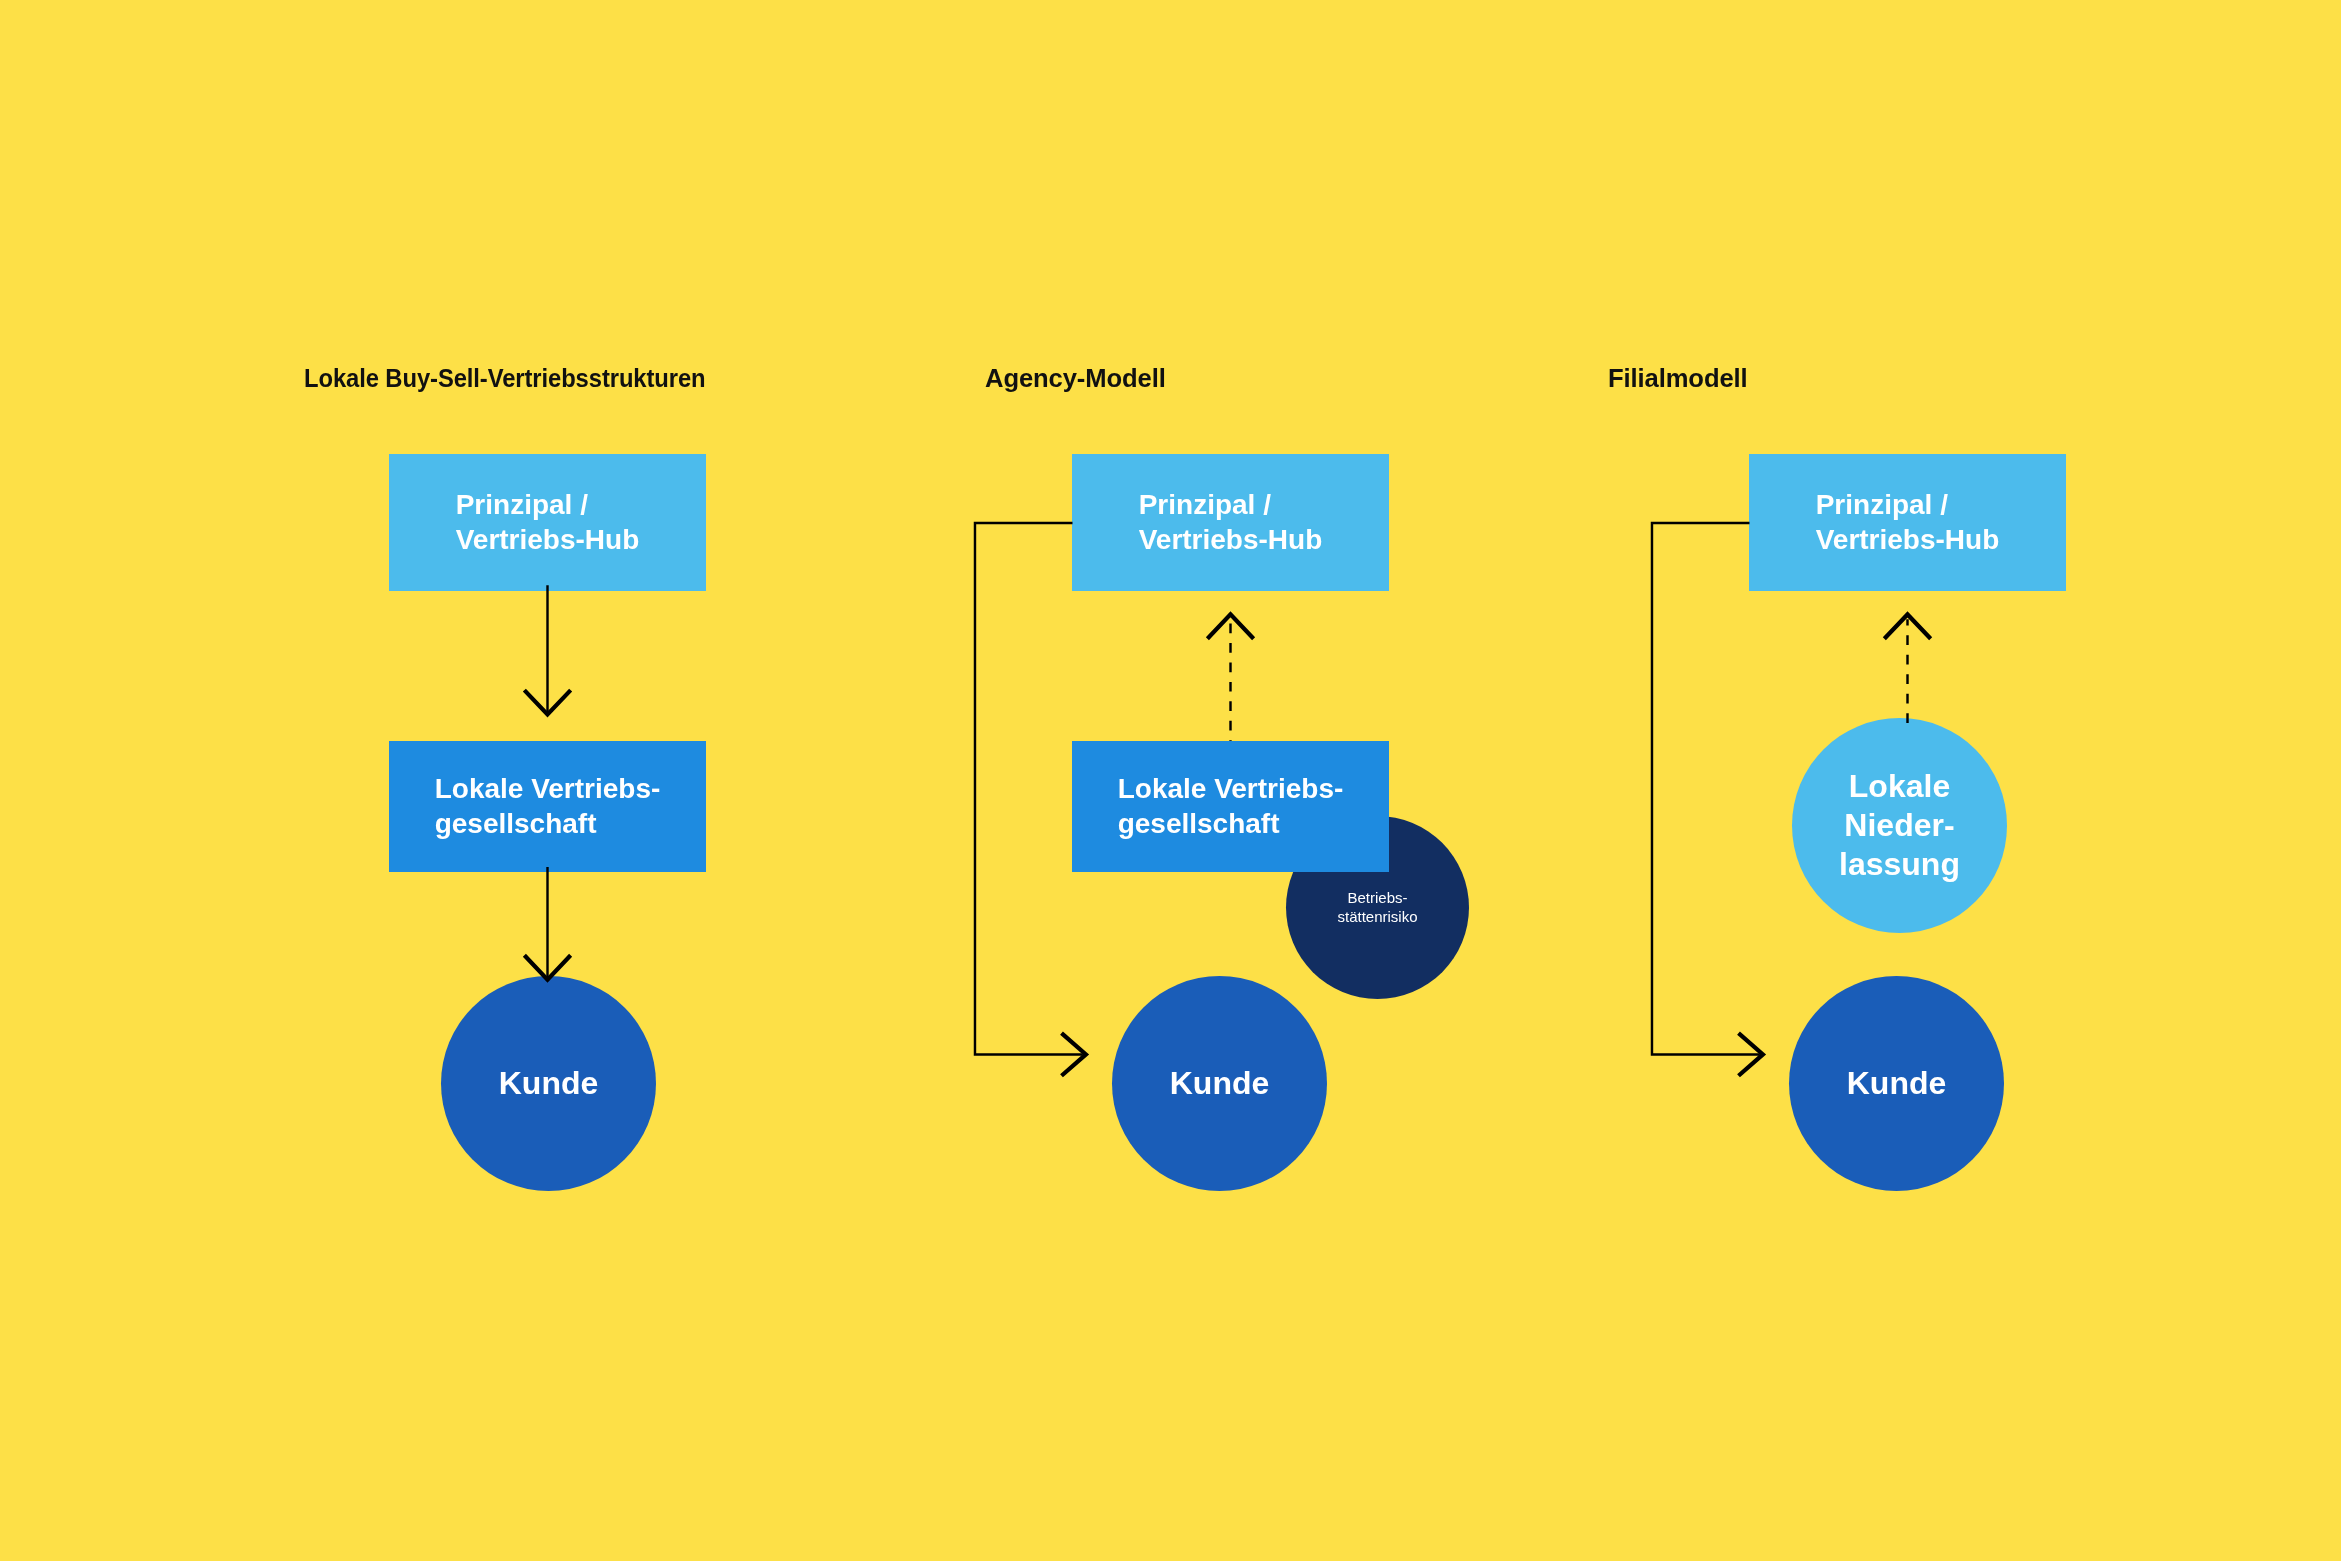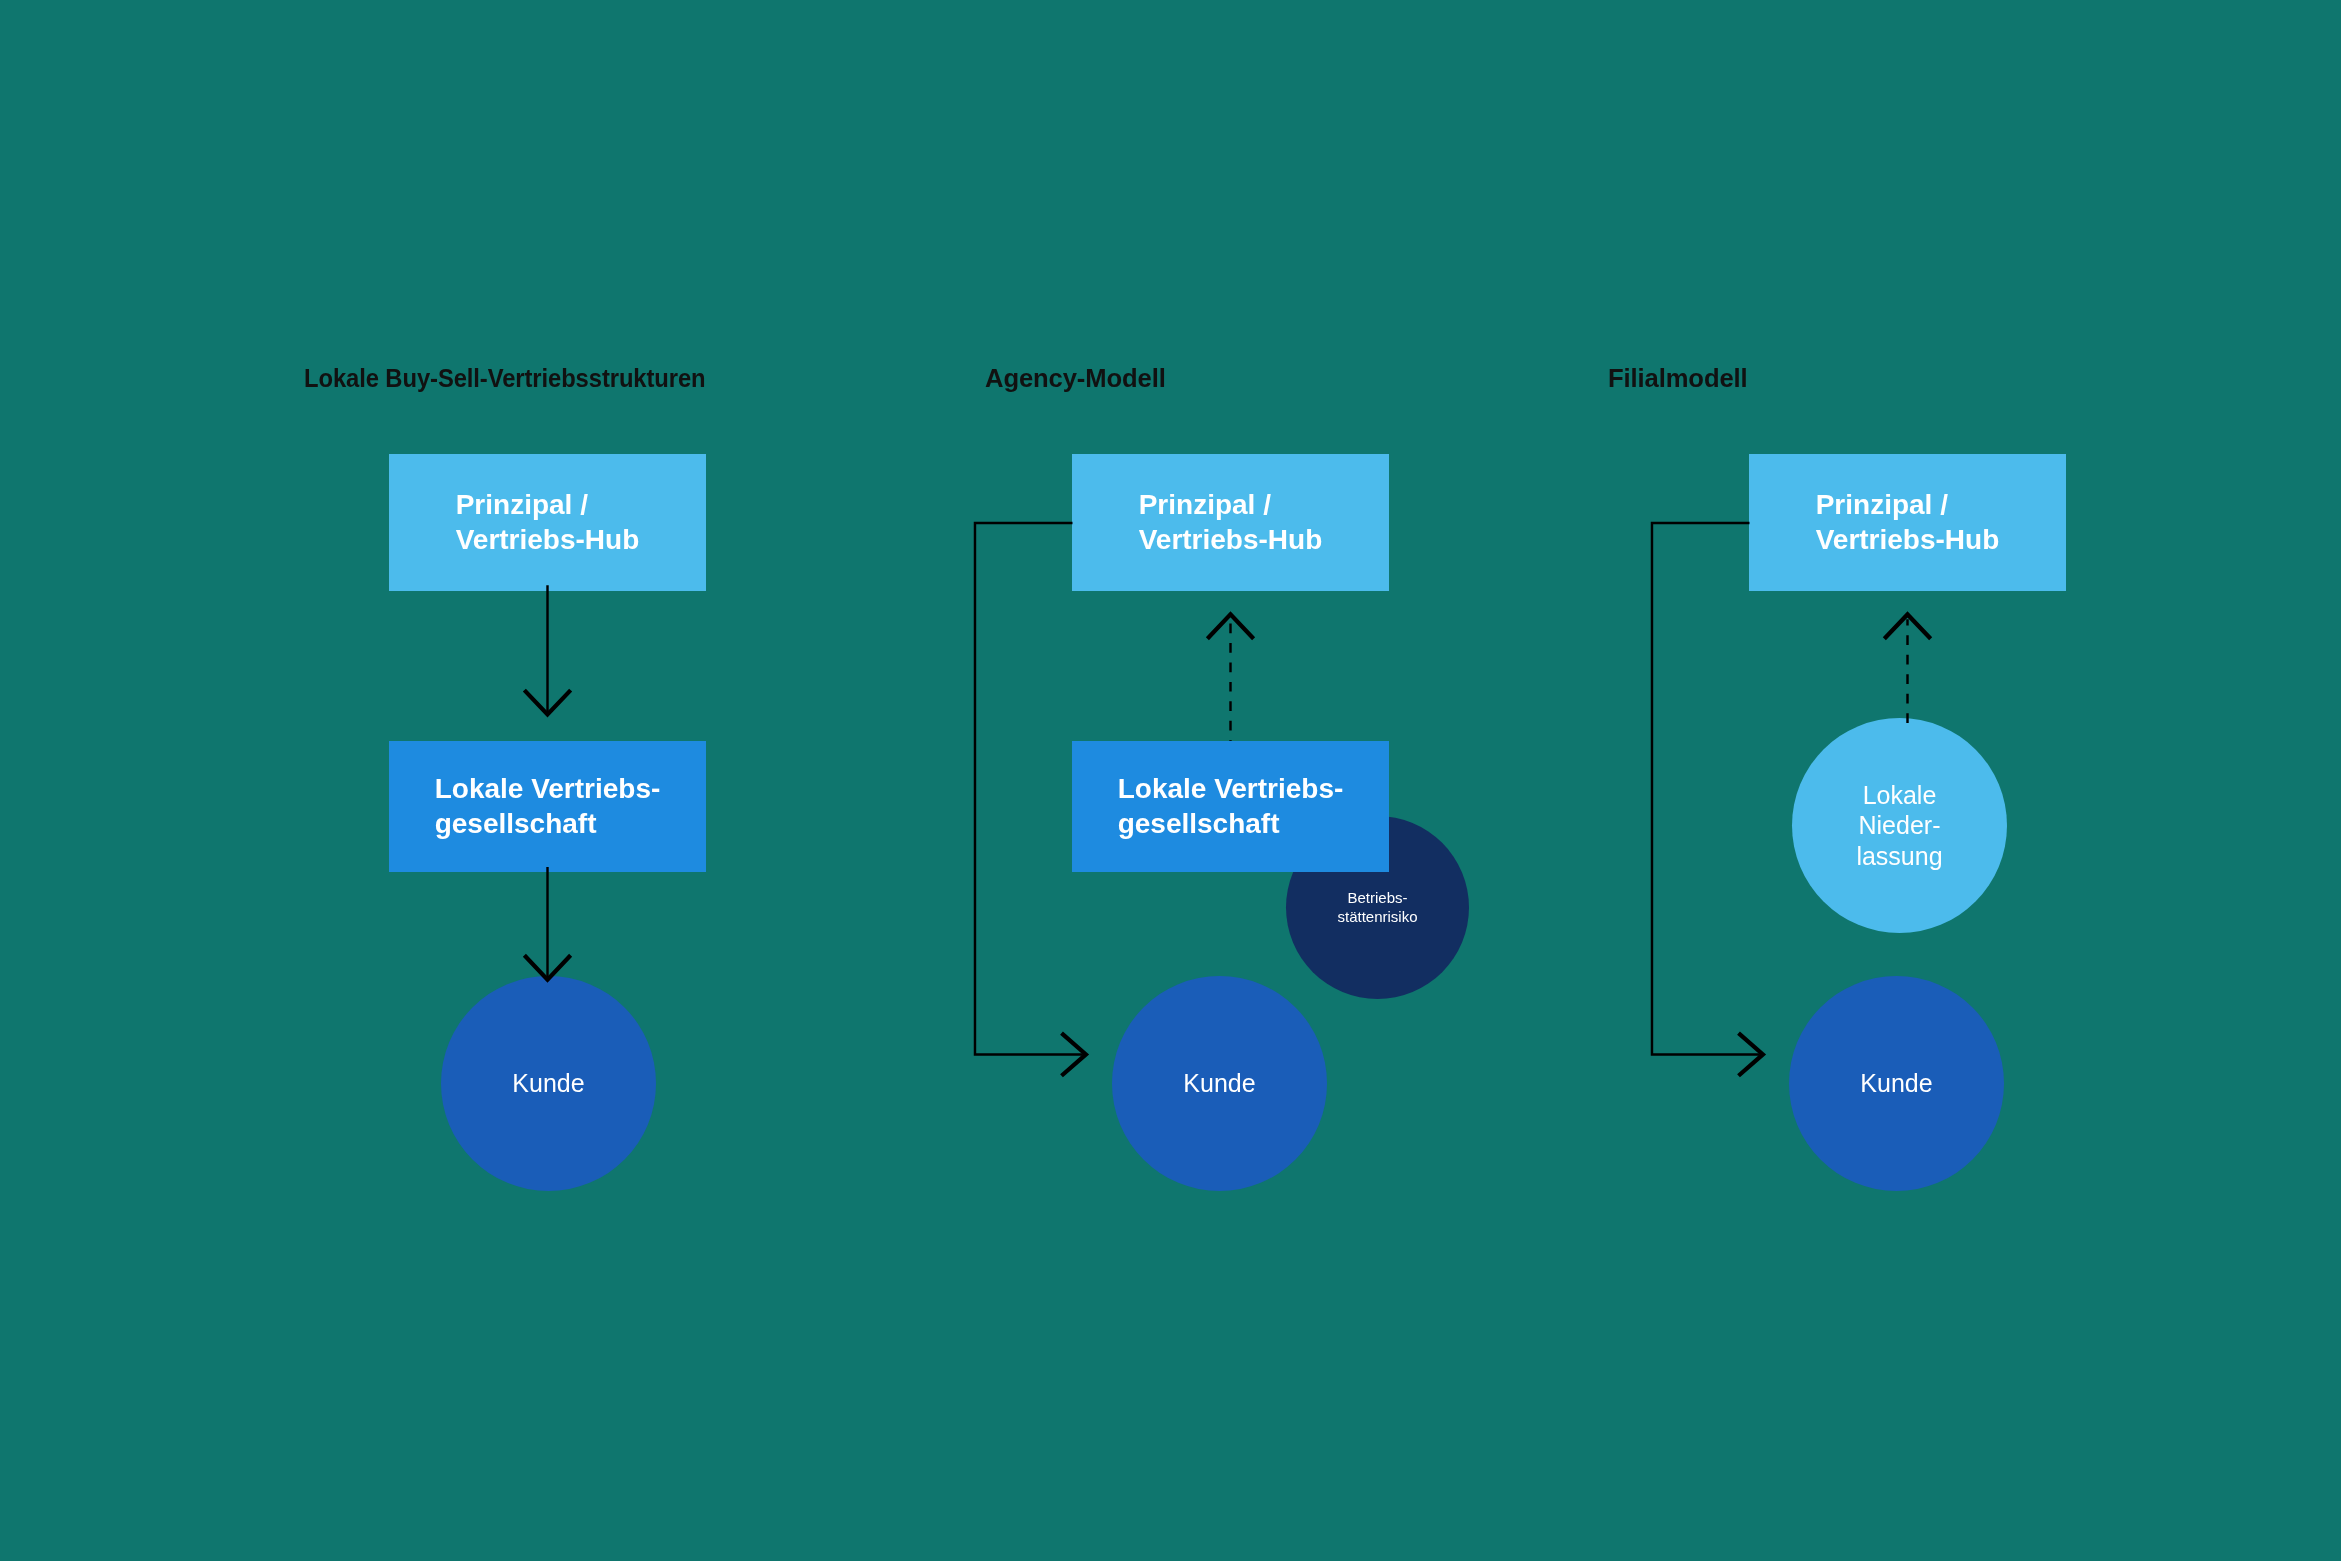--- a/index.html
+++ b/index.html
@@ -11,21 +11,21 @@
     width: 2342px;
     height: 1561px;
     font-family: "Liberation Sans", sans-serif;
     overflow: hidden;
   }
 
   #canvas {
     position: relative;
     width: 2342px;
     height: 1561px;
-    background: #0f766e;
+    background: #fde047;
   }
 
   
   .col-title {
     position: absolute;
     font-family: "Liberation Sans", sans-serif;
     font-weight: bold;
     font-size: 25.6px;
     line-height: 1;
     color: #111111;
@@ -59,22 +59,22 @@
   
   .node-circle {
     position: absolute;
     border-radius: 50%;
     display: flex;
     align-items: center;
     justify-content: center;
     text-align: center;
     color: #ffffff;
     font-family: "Liberation Sans", sans-serif;
-    font-weight: normal;
-    font-size: 25px;
+    font-weight: bold;
+    font-size: 32px;
     line-height: 1.22;
     box-sizing: border-box;
     white-space: pre-line;
   }
   .circ-kunde { background: #1a5db8; }
   .circ-light { background: #4cbbec; }
   .circ-navy  {
     background: #122e61;
     font-weight: normal;
     font-size: 15px;

